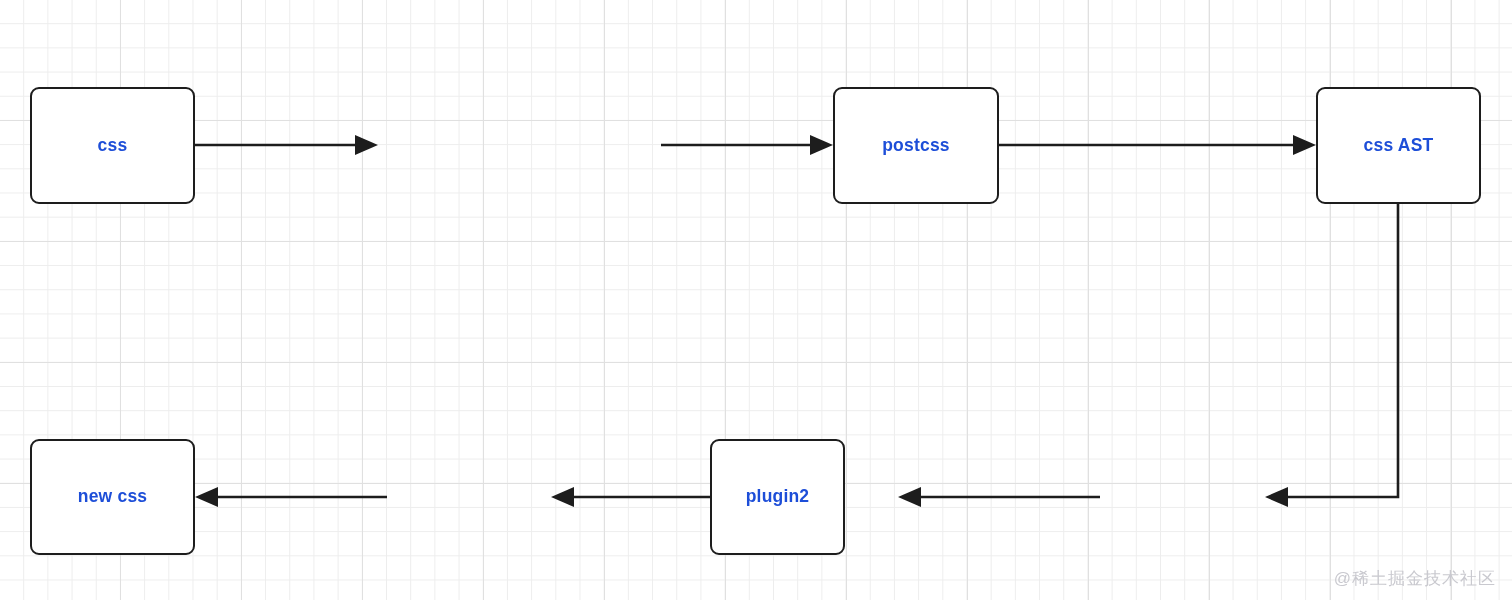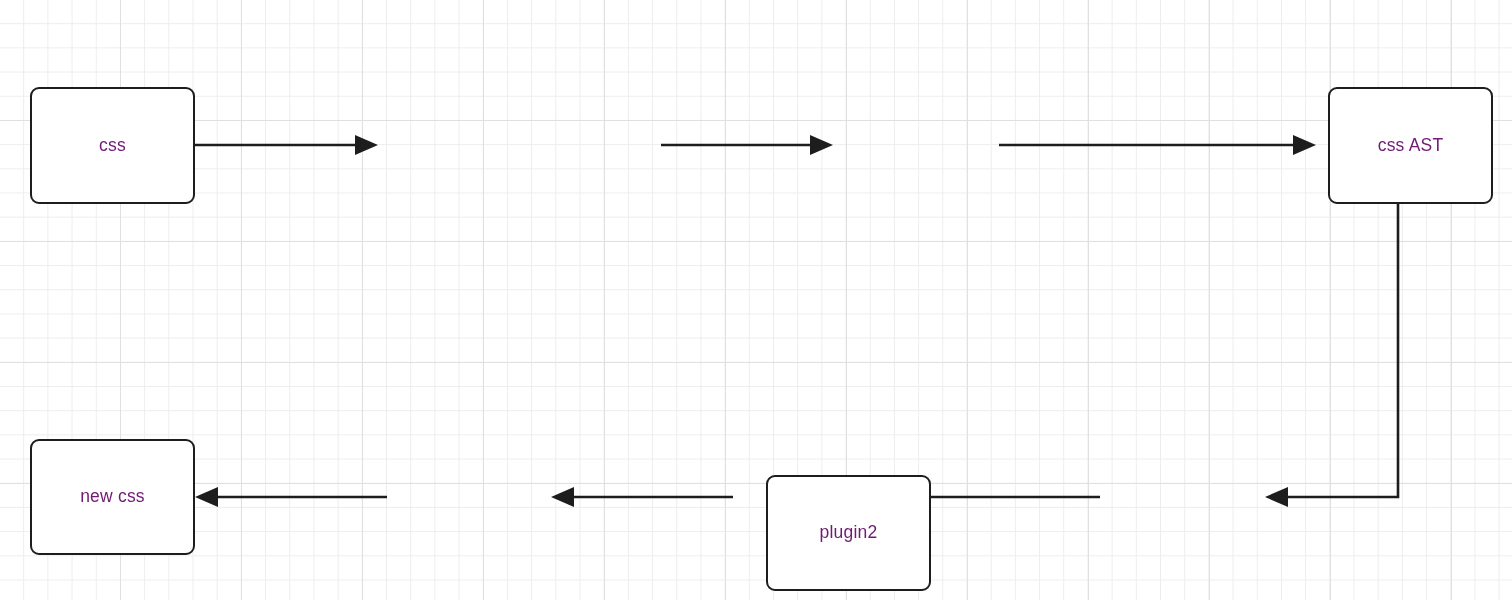--- a/index.html
+++ b/index.html
@@ -33,26 +33,27 @@
   .node {
     position: absolute;
     box-sizing: border-box;
     background: #ffffff;
     border: 2.5px solid #1d1d1d;
     border-radius: 9px;
     display: flex;
     align-items: center;
     justify-content: center;
     text-align: center;
-    color: #701a75;
+    color: #1d4ed8;
     font-size: 17.5px;
     line-height: 1.45;
     letter-spacing: 0.2px;
     z-index: 3;
     white-space: pre-line;
+    font-weight: bold;
   }
   svg#edges {
     position: absolute;
     left: 0;
     top: 0;
     width: 1512px;
     height: 600px;
     z-index: 2;
     overflow: visible;
   }
@@ -119,23 +120,25 @@
     <g>
       <path class="edge-line" d="M 387 497 L 211 497"></path>
       <polygon class="arrow-head" points="195,497 218,487 218,507"></polygon>
     </g>
 
   </svg>
 
   <div class="node" style="left: 30px; top: 87px; width: 165px; height: 117px;">css</div>
 
 
+  <div class="node" style="left: 833px; top: 87px; width: 166px; height: 117px;">postcss</div>
 
-  <div class="node" style="left: 1316px; top: 87px; width: 165px; height: 117px; margin-left: 12px;">css AST</div>
+  <div class="node" style="left: 1316px; top: 87px; width: 165px; height: 117px;">css AST</div>
 
   <div class="node" style="left: 30px; top: 439px; width: 165px; height: 116px;">new css</div>
 
 
-  <div class="node" style="left: 766px; top: 439px; width: 165px; height: 116px; margin-top: 36px;">plugin2</div>
+  <div class="node" style="left: 710px; top: 439px; width: 135px; height: 116px;">plugin2</div>
 
 
+  <div id="watermark">@稀土掘金技术社区</div>
 
 </div>
 
 </body></html>

